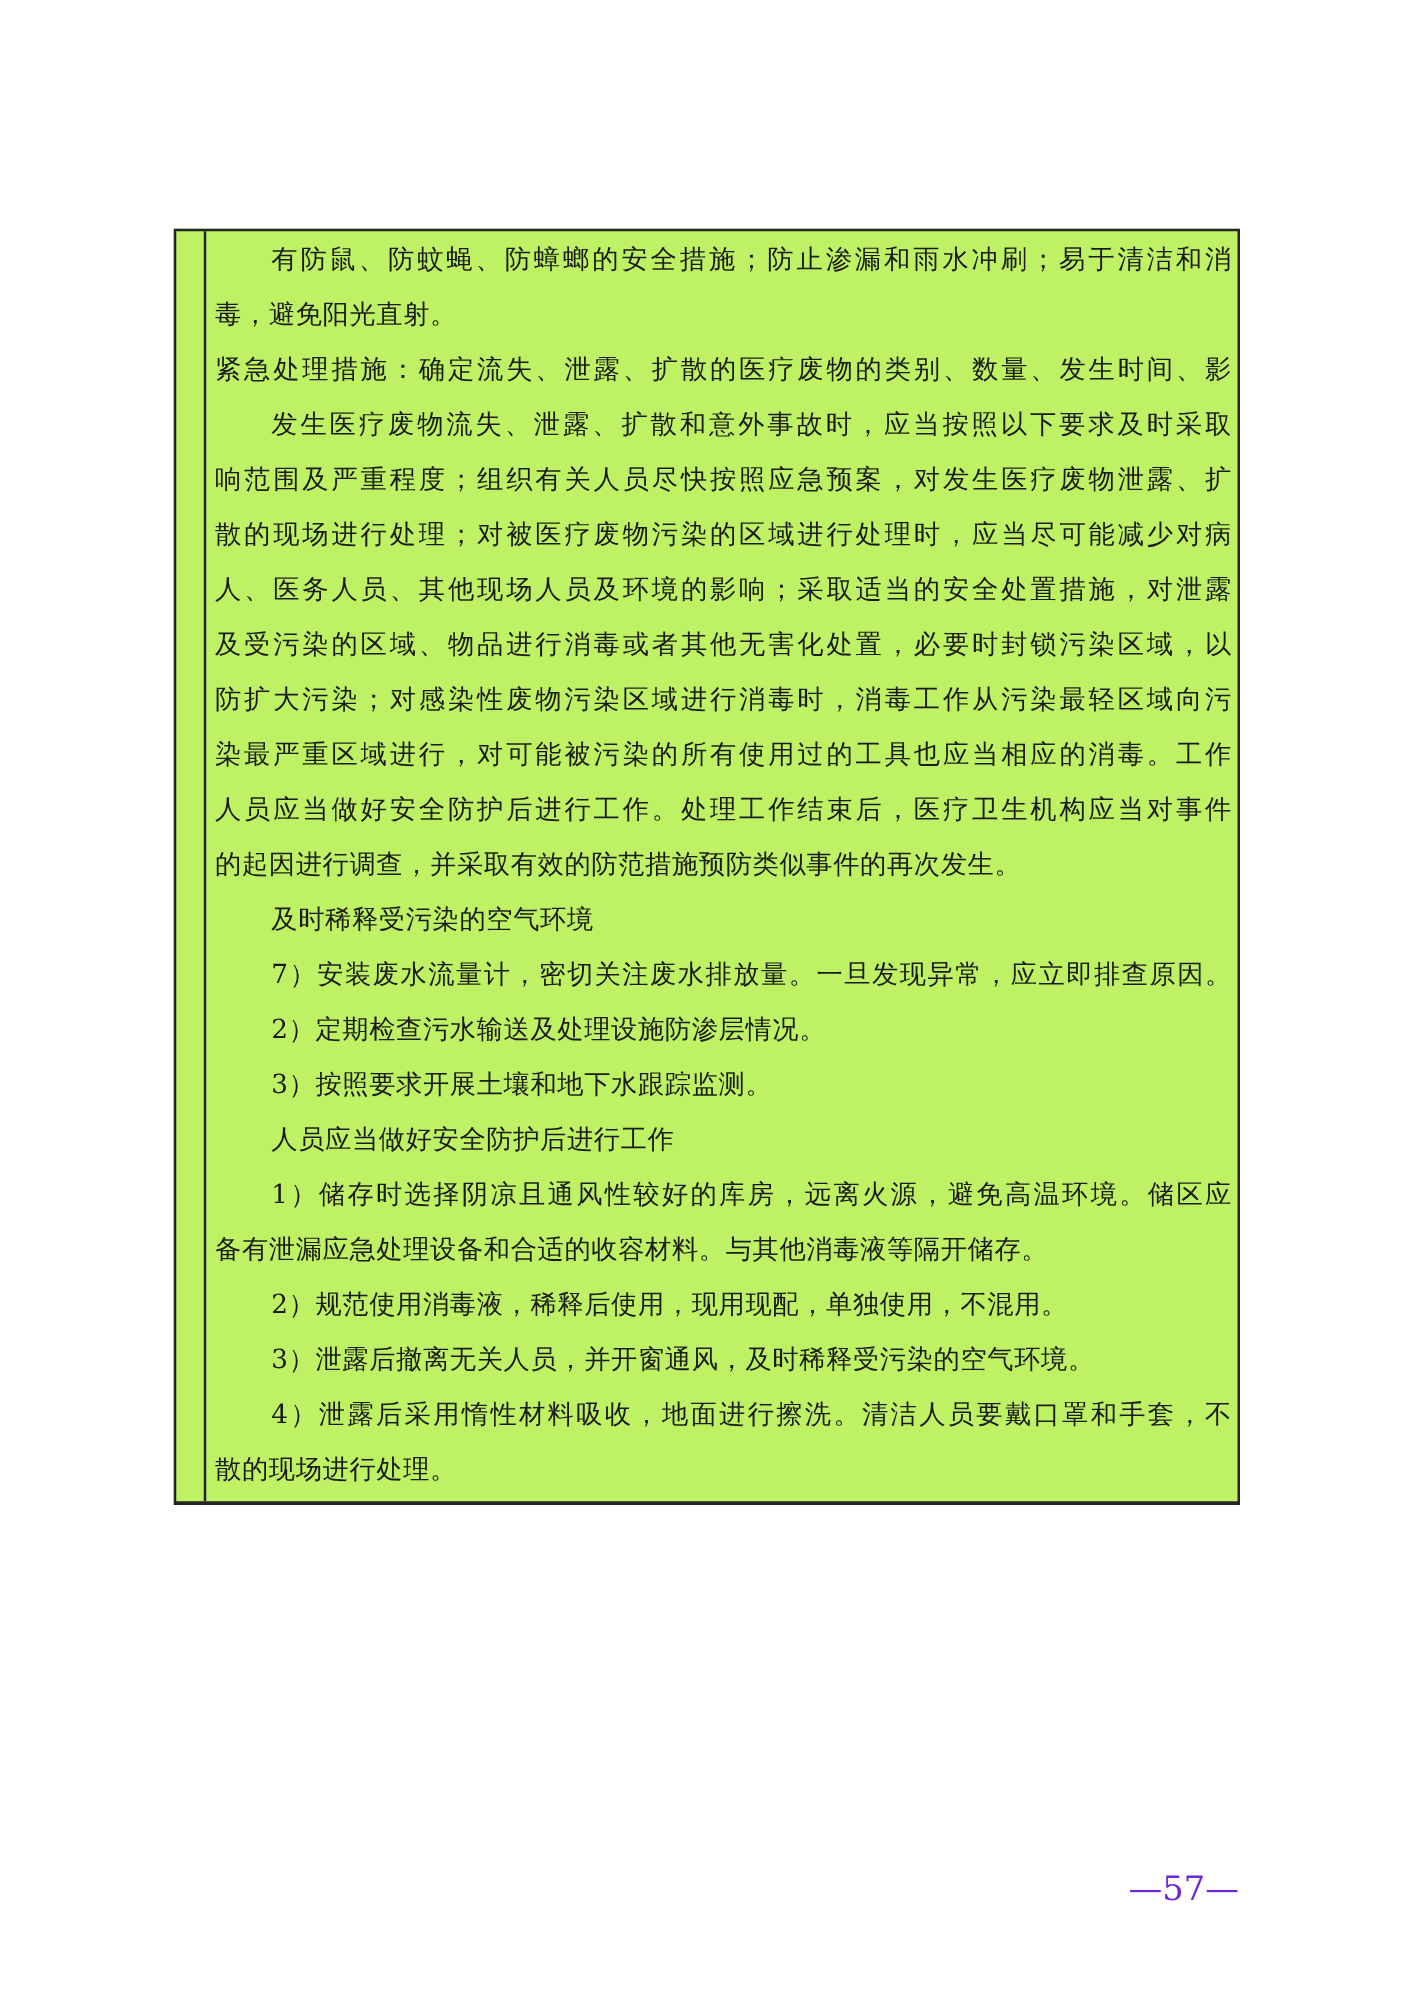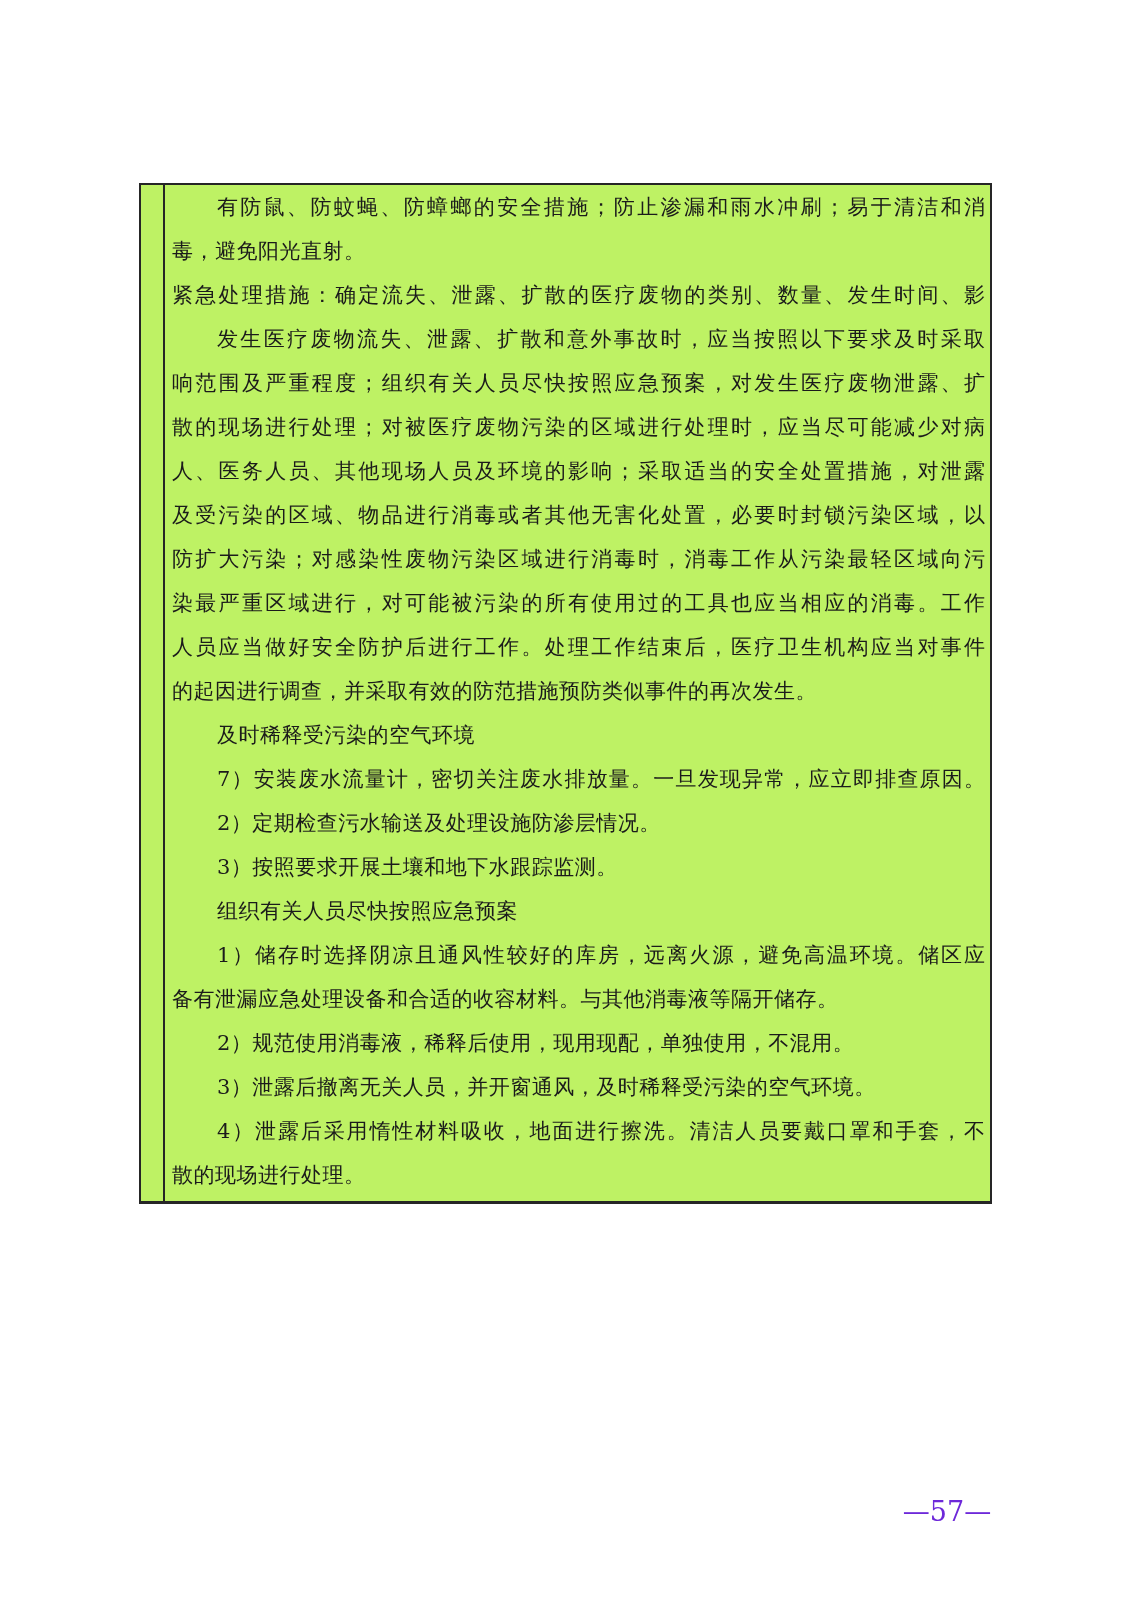--- a/index.html
+++ b/index.html
@@ -88,21 +88,21 @@
         <div class="text-line justify">人、医务人员、其他现场人员及环境的影响；采取适当的安全处置措施，对泄露</div>
         <div class="text-line justify">及受污染的区域、物品进行消毒或者其他无害化处置，必要时封锁污染区域，以</div>
         <div class="text-line justify">防扩大污染；对感染性废物污染区域进行消毒时，消毒工作从污染最轻区域向污</div>
         <div class="text-line justify">染最严重区域进行，对可能被污染的所有使用过的工具也应当相应的消毒。工作</div>
         <div class="text-line justify">人员应当做好安全防护后进行工作。处理工作结束后，医疗卫生机构应当对事件</div>
         <div class="text-line">的起因进行调查，并采取有效的防范措施预防类似事件的再次发生。</div>
         <div class="text-line indent">及时稀释受污染的空气环境</div>
         <div class="text-line justify indent">7）安装废水流量计，密切关注废水排放量。一旦发现异常，应立即排查原因。</div>
         <div class="text-line indent">2）定期检查污水输送及处理设施防渗层情况。</div>
         <div class="text-line indent">3）按照要求开展土壤和地下水跟踪监测。</div>
-        <div class="text-line indent">组织有关人员尽快按照应急预案</div>
+        <div class="text-line indent">人员应当做好安全防护后进行工作</div>
         <div class="text-line justify indent">1）储存时选择阴凉且通风性较好的库房，远离火源，避免高温环境。储区应</div>
         <div class="text-line">备有泄漏应急处理设备和合适的收容材料。与其他消毒液等隔开储存。</div>
         <div class="text-line indent">2）规范使用消毒液，稀释后使用，现用现配，单独使用，不混用。</div>
         <div class="text-line indent">3）泄露后撤离无关人员，并开窗通风，及时稀释受污染的空气环境。</div>
         <div class="text-line justify indent">4）泄露后采用惰性材料吸收，地面进行擦洗。清洁人员要戴口罩和手套，不</div>
         <div class="text-line">散的现场进行处理。</div>
       </div>
   </div>
 
   <div class="page-number">—57—</div>

